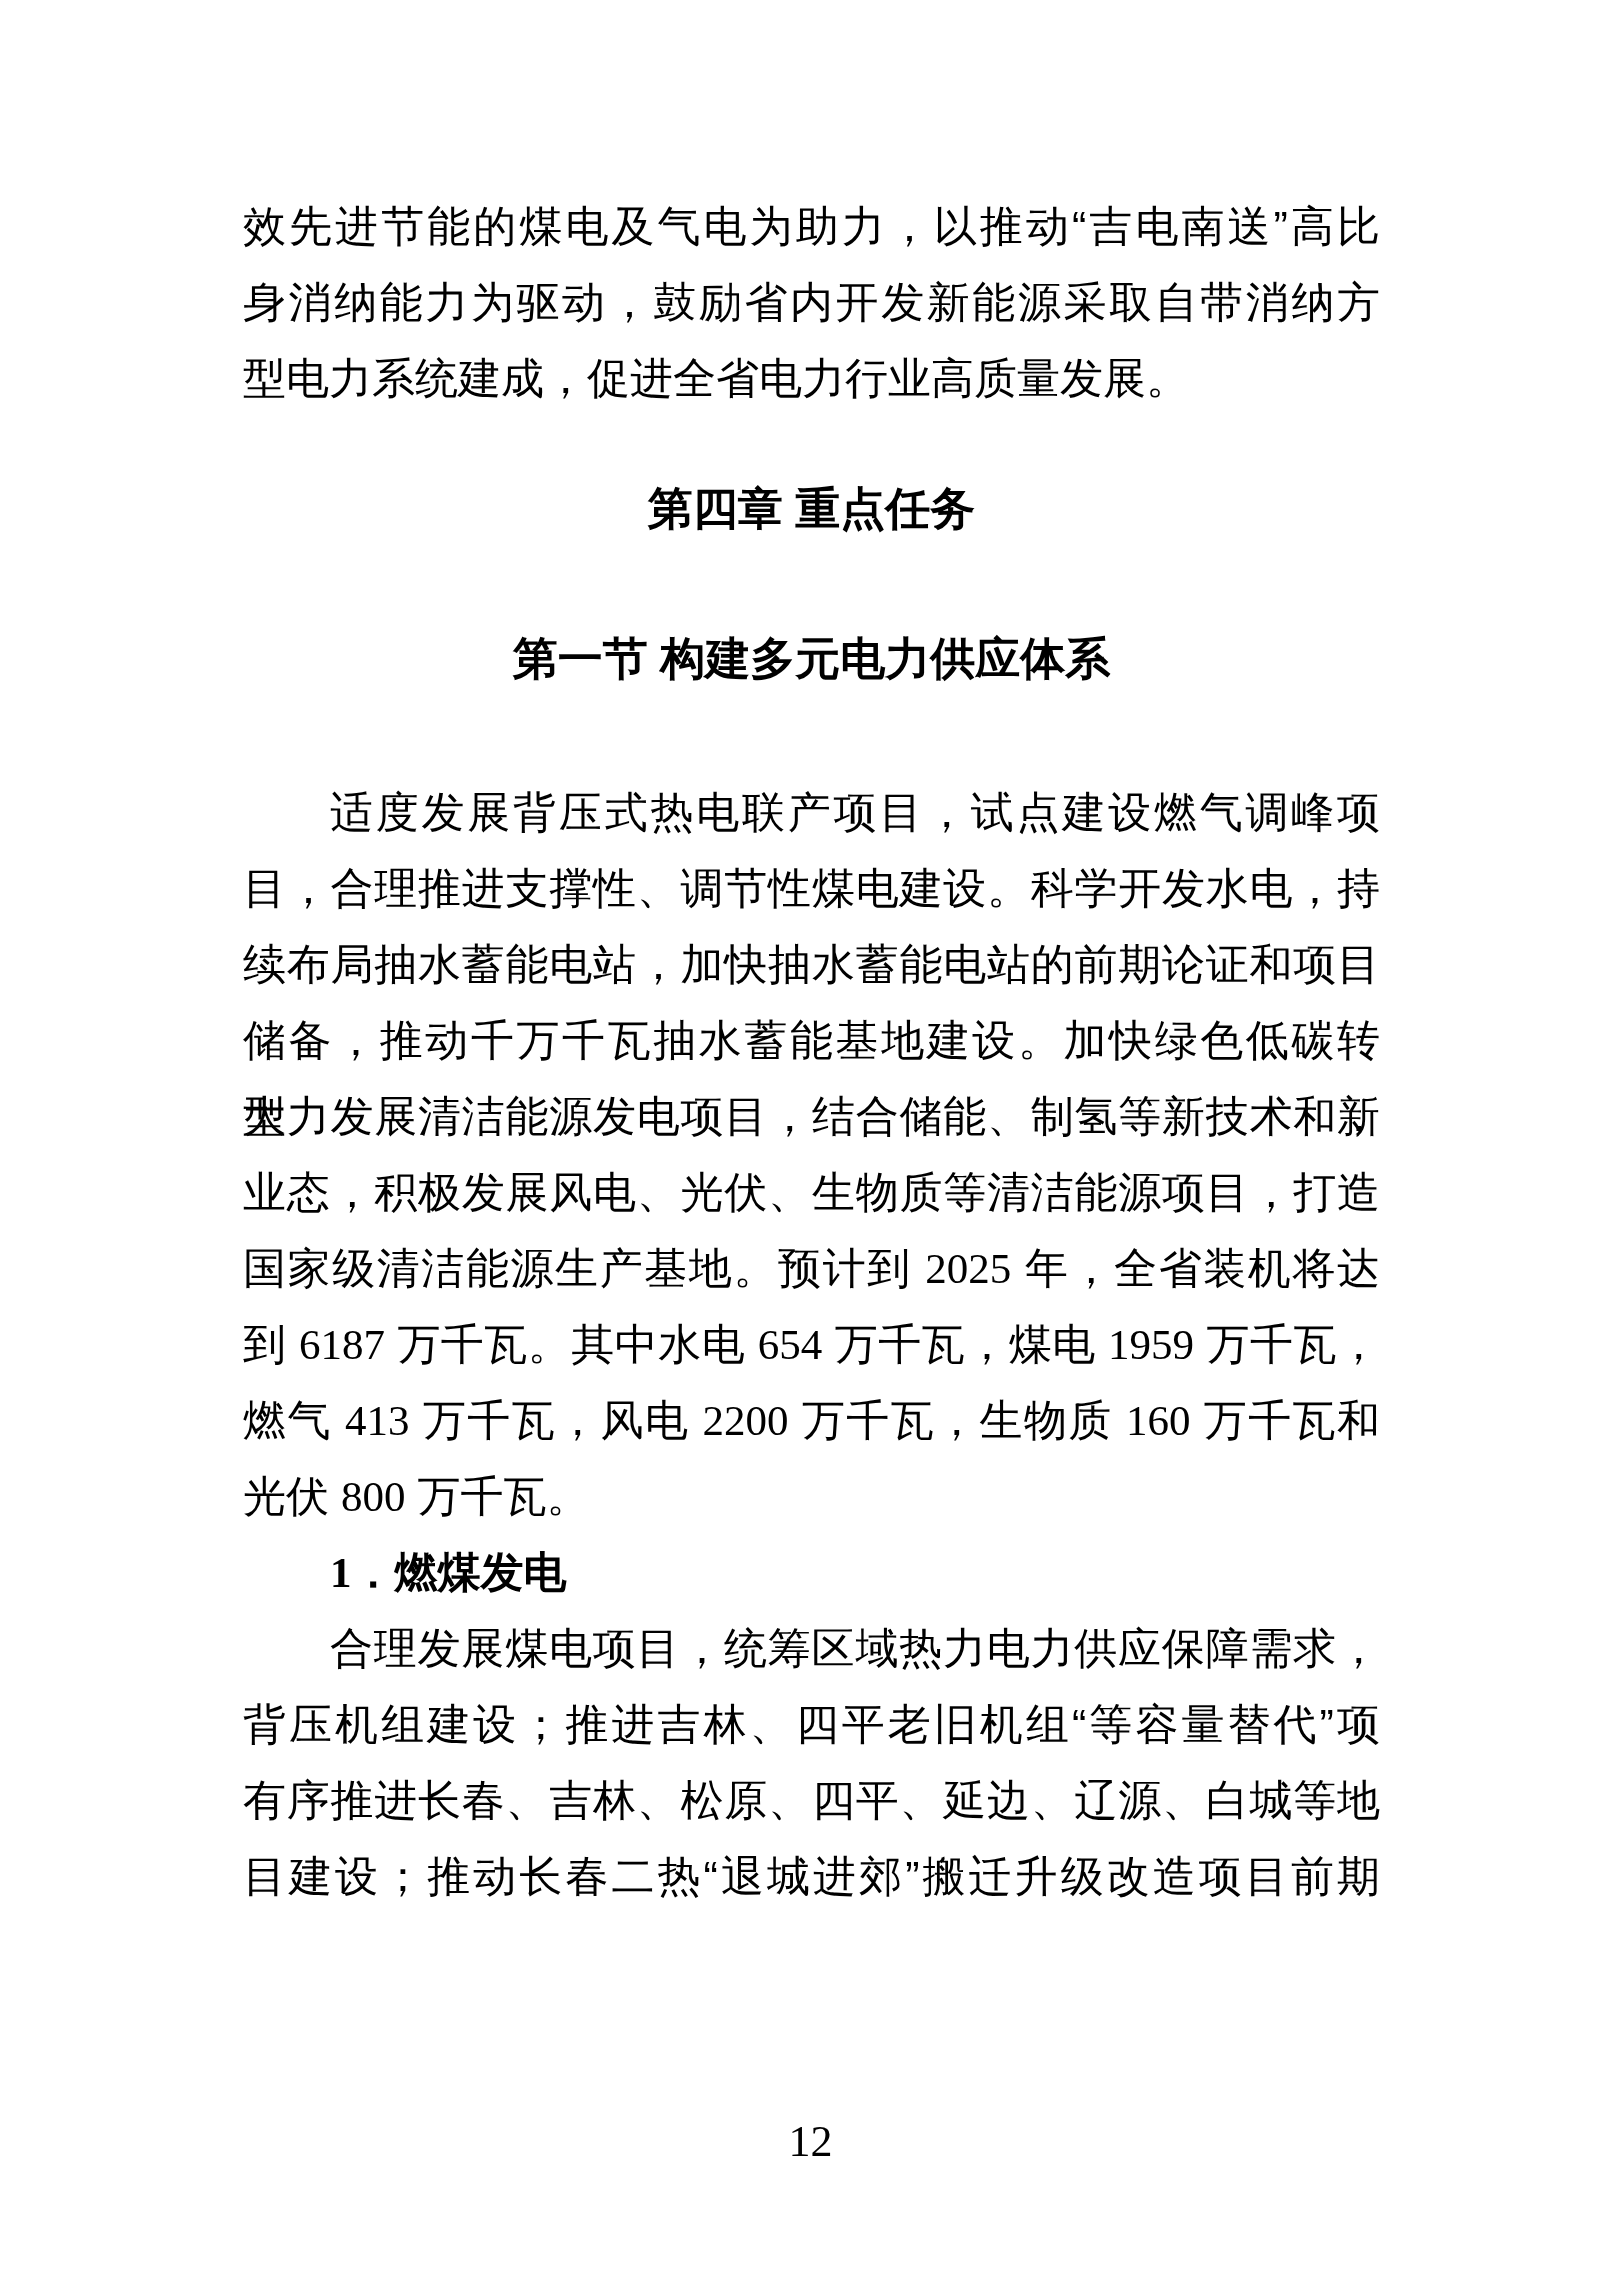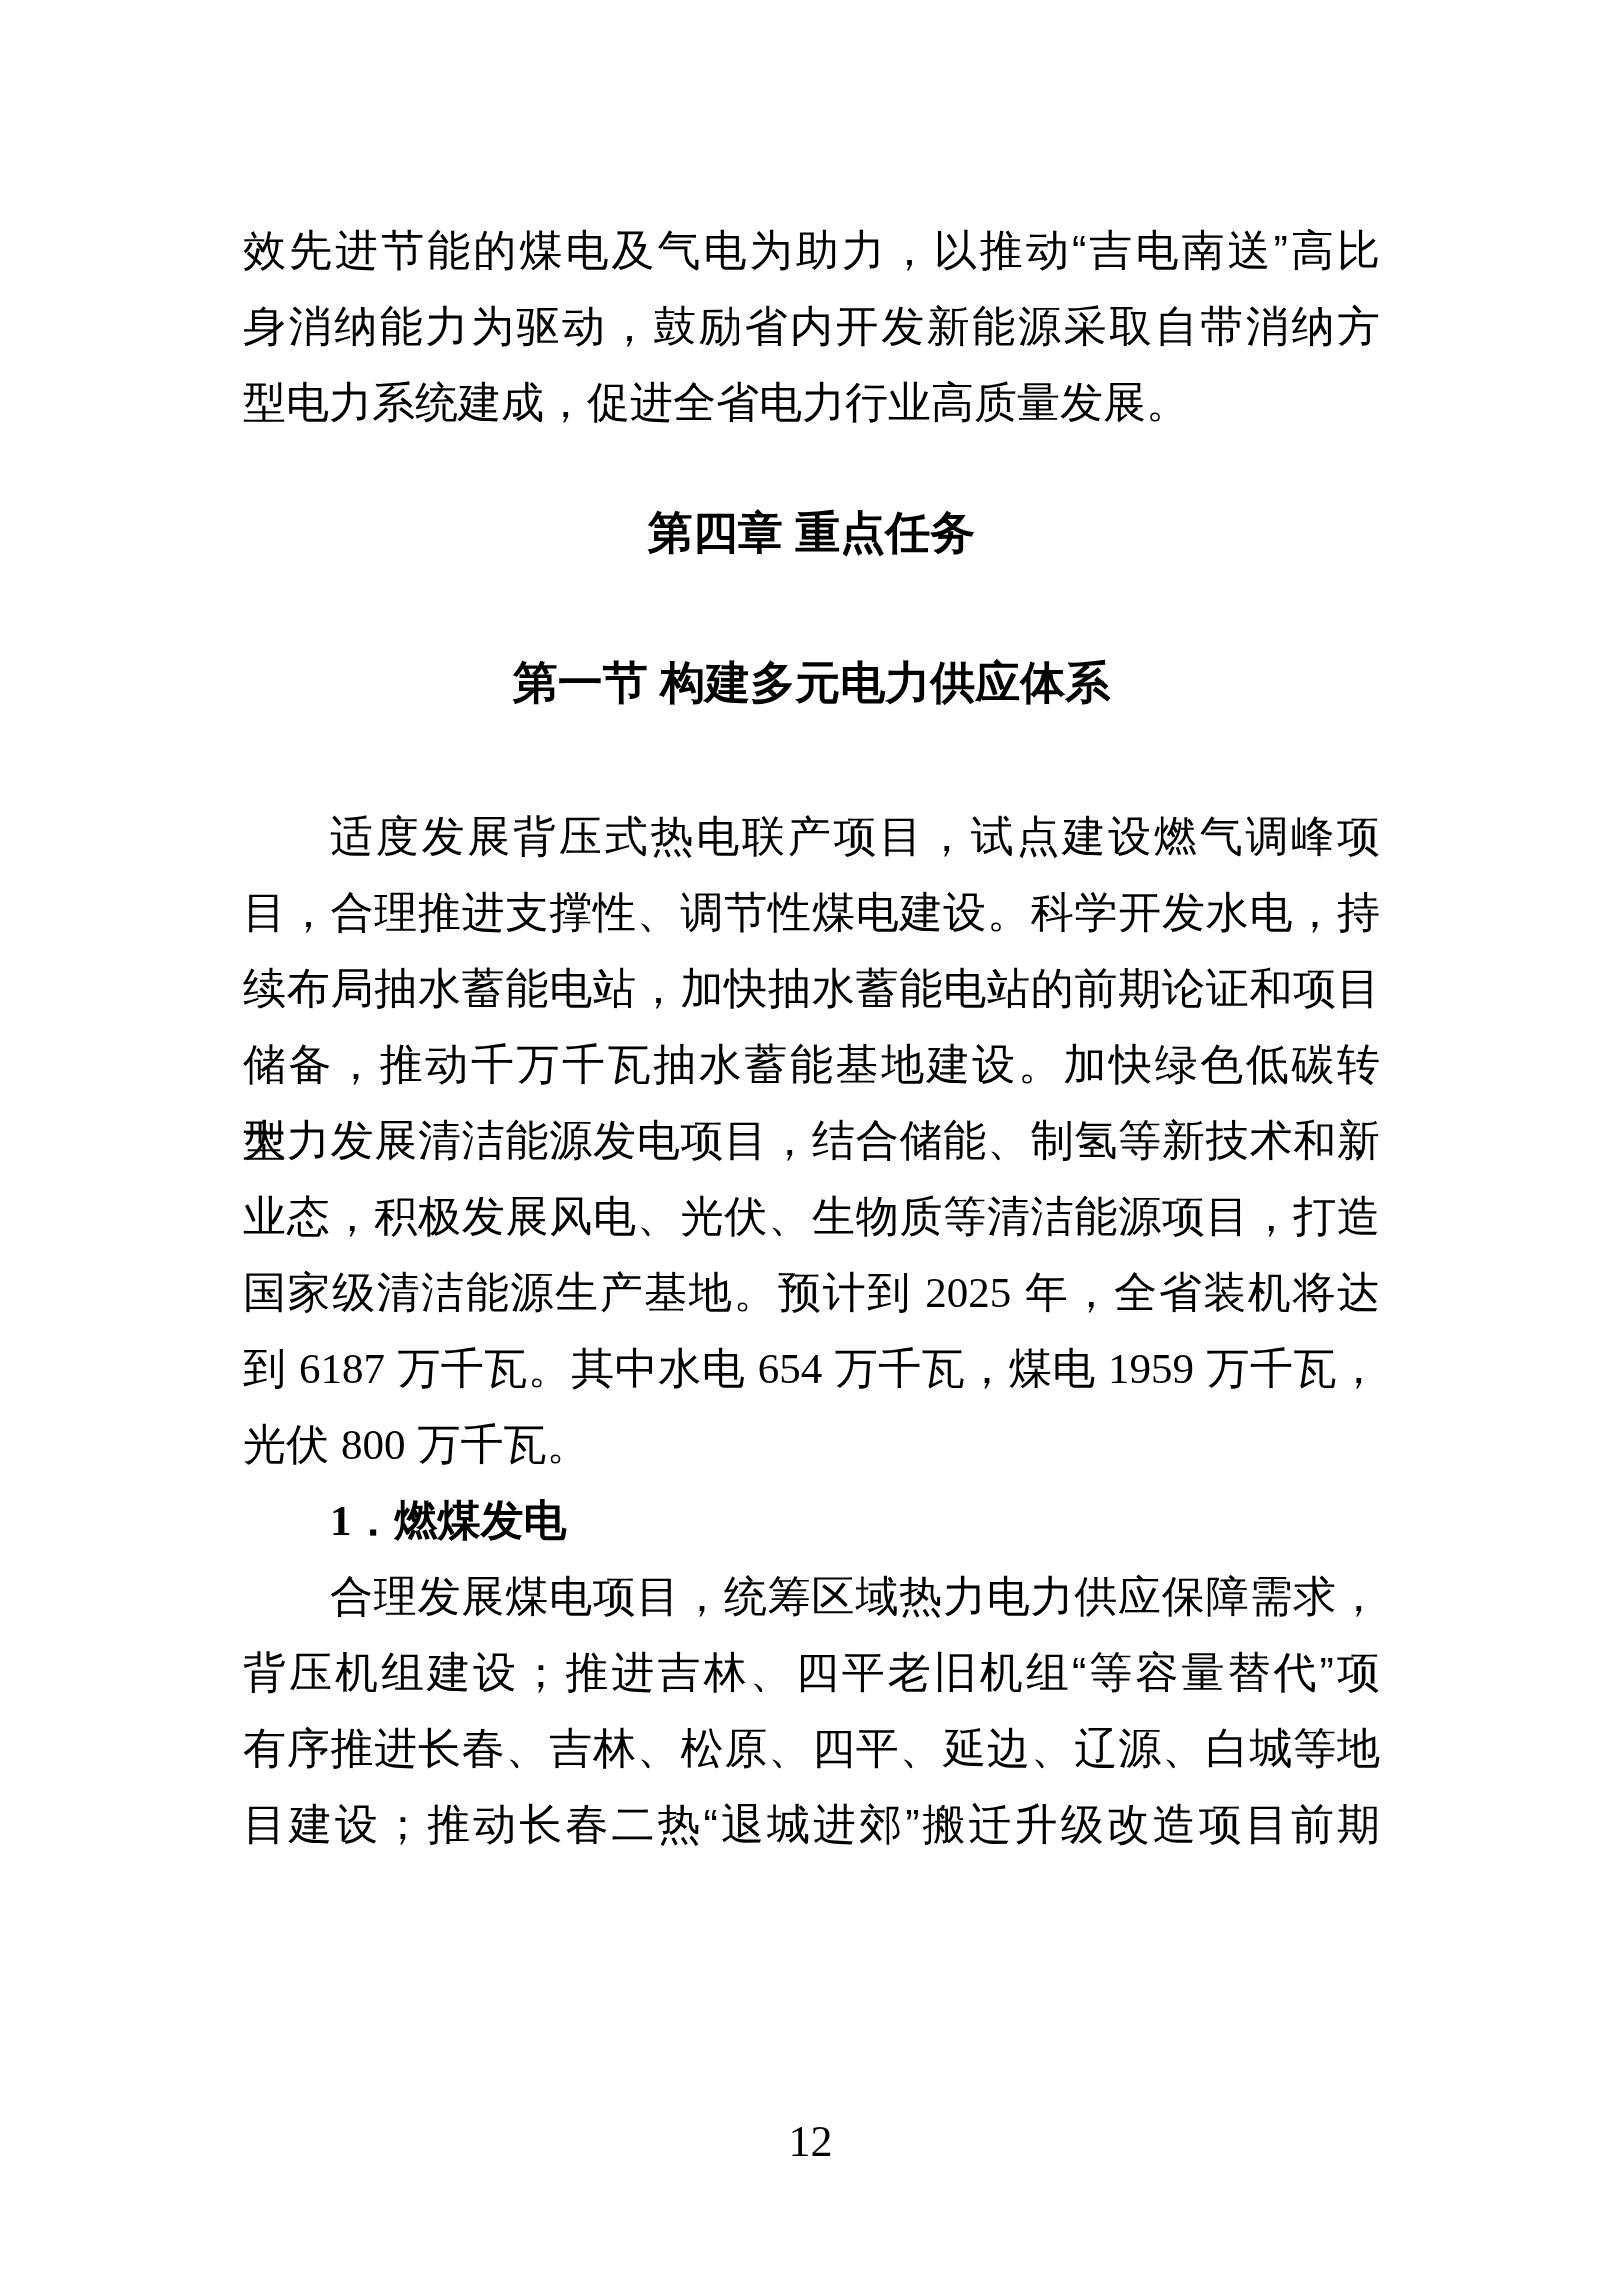--- a/index.html
+++ b/index.html
@@ -8,21 +8,21 @@
     width: 1621px;
     height: 2293px;
     background: #ffffff;
     color: #000000;
     font-family: "Liberation Sans", "DejaVu Sans", sans-serif;
     overflow: hidden;
   }
   .content {
     position: absolute;
     left: 243px;
-    top: 212px;
+    top: 188px;
     width: 1137px;
   }
   .line {
     height: 76px;
     line-height: 76px;
     font-size: 43px;
     white-space: normal;
   }
   
   .j {
@@ -72,20 +72,21 @@
     <div class="heading section">第一节 构建多元电力供应体系</div>
 
     <div class="line j ind">适度发展背压式热电联产项目，试点建设燃气调峰项</div>
     <div class="line j">目，合理推进支撑性、调节性煤电建设。科学开发水电，持</div>
     <div class="line j">续布局抽水蓄能电站，加快抽水蓄能电站的前期论证和项目</div>
     <div class="line j">储备，推动千万千瓦抽水蓄能基地建设。加快绿色低碳转型，</div>
     <div class="line j">大力发展清洁能源发电项目，结合储能、制氢等新技术和新</div>
     <div class="line j">业态，积极发展风电、光伏、生物质等清洁能源项目，打造</div>
     <div class="line j">国家级清洁能源生产基地。预计到 <span class="num">2025</span> 年，全省装机将达</div>
     <div class="line j">到 <span class="num">6187</span> 万千瓦。其中水电 <span class="num">654</span> 万千瓦，煤电 <span class="num">1959</span> 万千瓦，</div>
+    <div class="line j">燃气 <span class="num">413</span> 万千瓦，风电 <span class="num">2200</span> 万千瓦，生物质 <span class="num">160</span> 万千瓦和</div>
     <div class="line">光伏 <span class="num">800</span> 万千瓦。</div>
 
     <div class="line item-heading ind"><span class="num">1</span>．燃煤发电</div>
 
     <div class="line j ind">合理发展煤电项目，统筹区域热力电力供应保障需求，</div>
     <div class="line j">背压机组建设；推进吉林、四平老旧机组“等容量替代”项</div>
     <div class="line j">有序推进长春、吉林、松原、四平、延边、辽源、白城等地</div>
     <div class="line j">目建设；推动长春二热“退城进郊”搬迁升级改造项目前期</div>
 
   </div>

